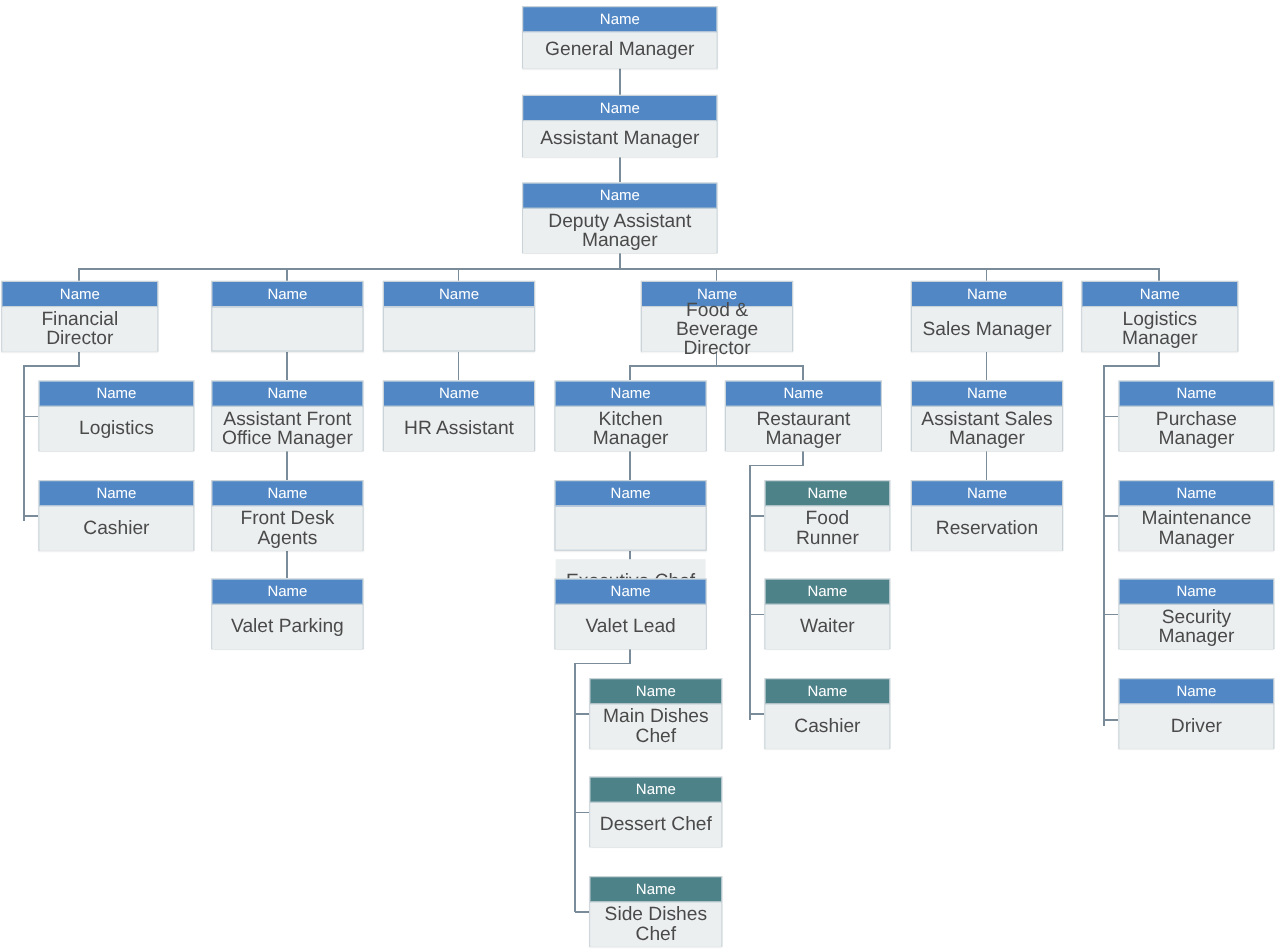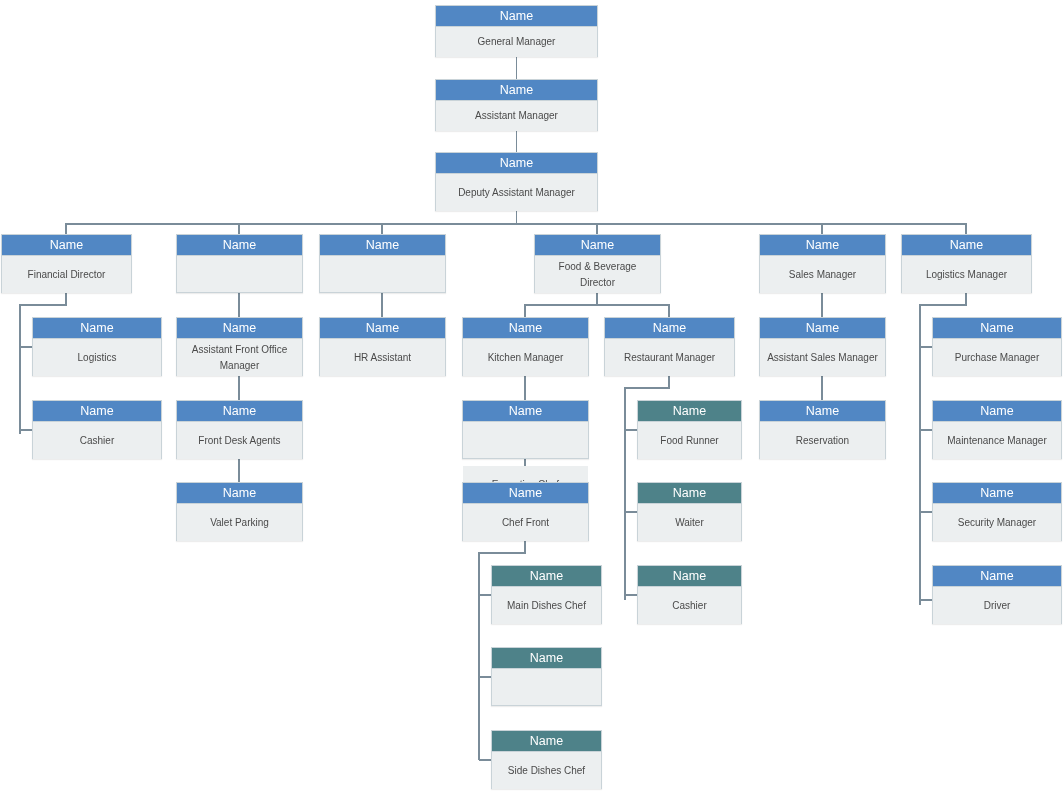--- a/index.html
+++ b/index.html
@@ -47,21 +47,21 @@
   }
   .node.teal > .node-header {
     background: #4e8289;
   }
   .node-body {
     box-sizing: border-box;
     display: flex;
     align-items: center;
     justify-content: center;
     text-align: center;
-    font-size: 10px;
+    font-size: 16px;
     line-height: 16px;
     color: #4a4a4a;
     background: #eceff0;
     padding: 2px 5px;
   }
 </style>
 </head>
 <body>
 
 <div id="chart-canvas">
@@ -176,21 +176,21 @@
       <div class="node" style="left: 932px; top: 400px; width: 130px; height: 59px;">
         <div class="node-header">Name</div>
         <div class="node-body" style="height: 37px;">Maintenance Manager</div>
       </div>
       <div class="node" style="left: 176px; top: 482px; width: 127px; height: 59px;">
         <div class="node-header">Name</div>
         <div class="node-body" style="height: 37px;">Valet Parking</div>
       </div>
       <div class="node" style="left: 462px; top: 482px; width: 127px; height: 59px;">
         <div class="node-header">Name</div>
-        <div class="node-body" style="height: 37px;">Chef Front</div>
+        <div class="node-body" style="height: 37px;">Valet Lead</div>
       </div>
       <div class="node teal" style="left: 637px; top: 482px; width: 105px; height: 59px;">
         <div class="node-header">Name</div>
         <div class="node-body" style="height: 37px;">Waiter</div>
       </div>
       <div class="node" style="left: 932px; top: 482px; width: 130px; height: 59px;">
         <div class="node-header">Name</div>
         <div class="node-body" style="height: 37px;">Security Manager</div>
       </div>
       <div class="node teal" style="left: 491px; top: 565px; width: 111px; height: 59px;">
@@ -200,20 +200,21 @@
       <div class="node teal" style="left: 637px; top: 565px; width: 105px; height: 59px;">
         <div class="node-header">Name</div>
         <div class="node-body" style="height: 37px;">Cashier</div>
       </div>
       <div class="node" style="left: 932px; top: 565px; width: 130px; height: 59px;">
         <div class="node-header">Name</div>
         <div class="node-body" style="height: 37px;">Driver</div>
       </div>
       <div class="node teal" style="left: 491px; top: 647px; width: 111px; height: 59px;">
         <div class="node-header">Name</div>
+        <div class="node-body" style="height: 37px;">Dessert Chef</div>
       </div>
       <div class="node teal" style="left: 491px; top: 730px; width: 111px; height: 59px;">
         <div class="node-header">Name</div>
         <div class="node-body" style="height: 37px;">Side Dishes Chef</div>
       </div>
     </div>
 
 </div>
 
 </body></html>

